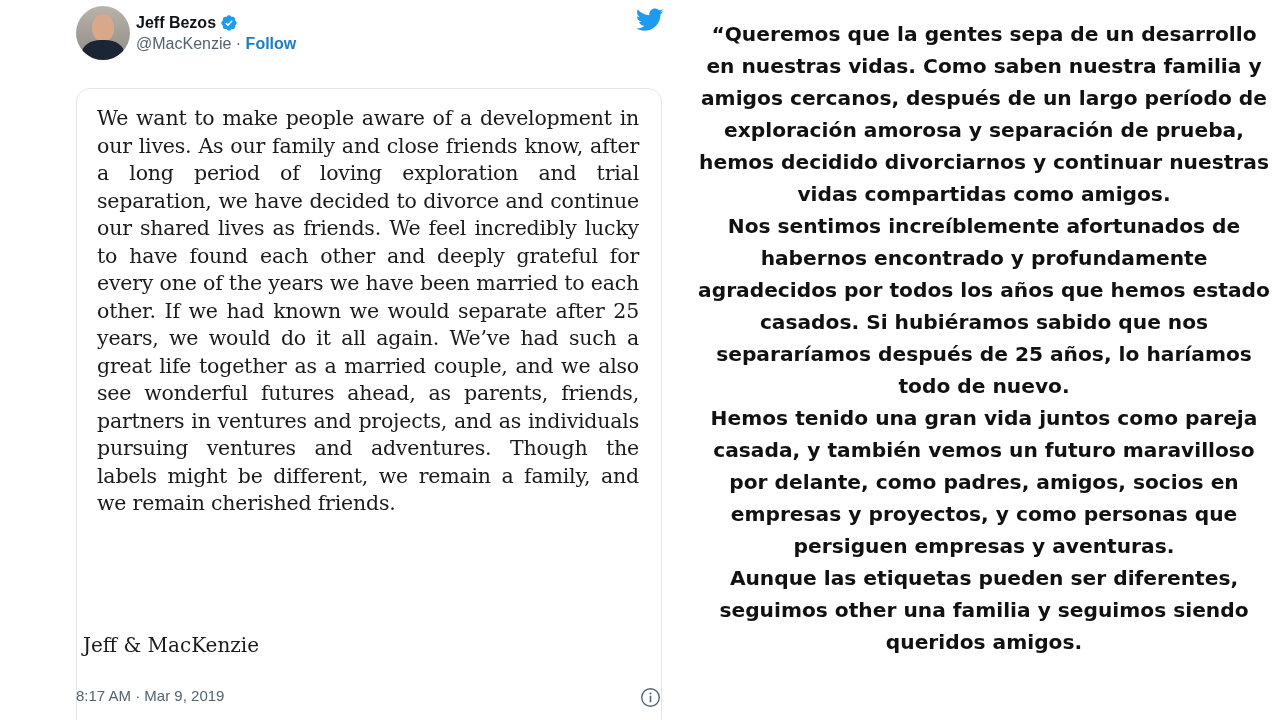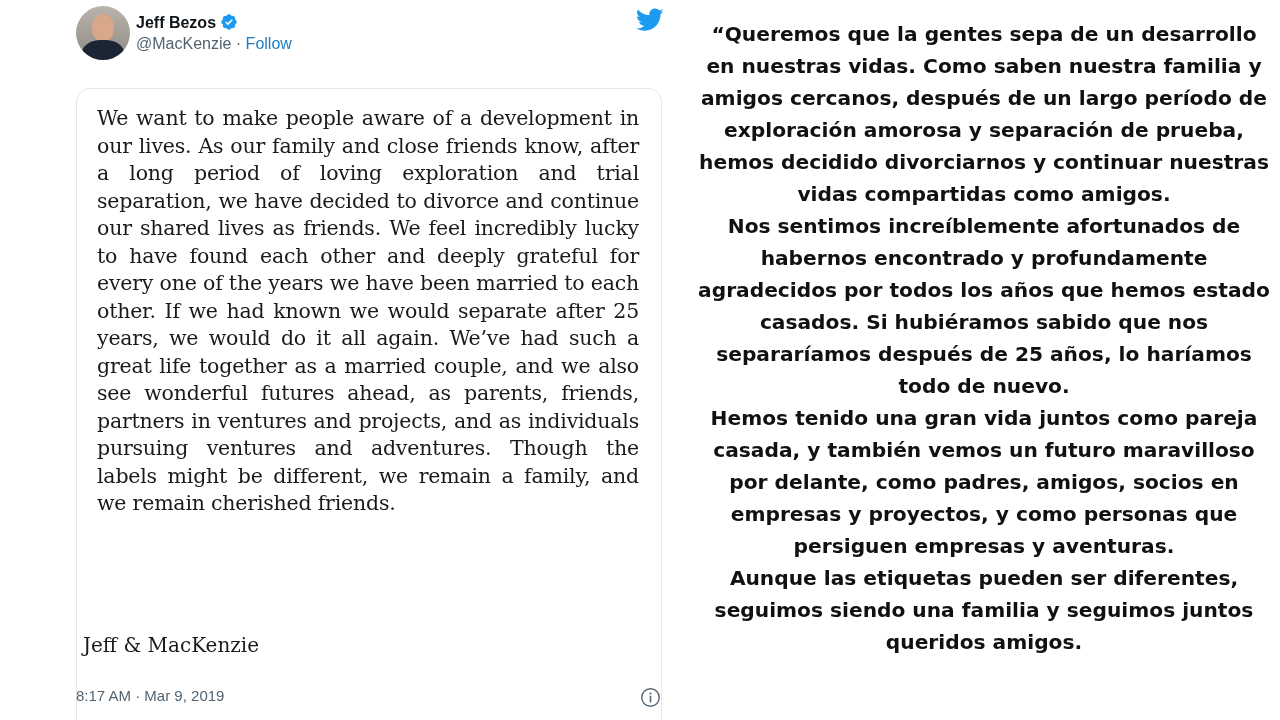--- a/index.html
+++ b/index.html
@@ -15,25 +15,25 @@
     }
     .avatar .head {
       position: absolute; left: 16px; top: 8px; width: 22px; height: 28px; border-radius: 48%;
       background: #d9a88a;
     }
     .avatar .body {
       position: absolute; left: 6px; top: 34px; width: 42px; height: 28px; border-radius: 45% 45% 0 0;
       background: #1c2533;
     }
     .ident { margin-left: 6px; line-height: 1.2; }
-    .name-row { display: flex; align-items: center; }
+    .name-row { display: flex; align-items: flex-end; }
     .name { font-weight: bold; font-size: 16px; color: #0f1419; }
     .verified { margin-left: 4px; width: 18px; height: 18px; }
     .handle-row { font-size: 16px; color: #536471; margin-top: 2px; }
-    .follow { color: #1b7ec2; font-weight: normal; }
+    .follow { color: #1b7ec2; font-weight: bold; }
     .twitter-logo { position: absolute; left: 576px; top: 8px; width: 28px; height: 24px; }
     .card {
       position: absolute; left: 16px; top: 88px; width: 586px; height: 699px;
       border: 1.5px solid #e3e6e8; border-radius: 14px; box-sizing: border-box; background: #fff;
     }
     .letter {
       position: absolute; left: 20px; top: 16px; width: 542px;
       font-family: "DejaVu Serif", serif; font-size: 20.5px; line-height: 27.5px; color: #1a1a1a;
       text-align: justify; letter-spacing: -0.2px;
     }
@@ -87,14 +87,14 @@
     <circle cx="12" cy="12" r="10" fill="none" stroke="#536471" stroke-width="1.6"></circle>
     <circle cx="12" cy="7.5" r="1.2" fill="#536471"></circle>
     <rect x="11.1" y="10" width="1.8" height="7.5" fill="#536471"></rect>
   </svg>
 </div>
 
 <div class="translation">
   <p>“Queremos que la gentes sepa de un desarrollo en nuestras vidas. Como saben nuestra familia y amigos cercanos, después de un largo período de exploración amorosa y separación de prueba, hemos decidido divorciarnos y continuar nuestras vidas compartidas como amigos.</p>
   <p>Nos sentimos increíblemente afortunados de habernos encontrado y profundamente agradecidos por todos los años que hemos estado casados. Si hubiéramos sabido que nos separaríamos después de 25 años, lo haríamos todo de nuevo.</p>
   <p>Hemos tenido una gran vida juntos como pareja casada, y también vemos un futuro maravilloso por delante, como padres, amigos, socios en empresas y proyectos, y como personas que persiguen empresas y aventuras.</p>
-  <p>Aunque las etiquetas pueden ser diferentes, seguimos siendo una familia y seguimos juntos queridos amigos.</p>
+  <p>Aunque las etiquetas pueden ser diferentes, seguimos other una familia y seguimos siendo queridos amigos.</p>
 </div>
 
 </body></html>

